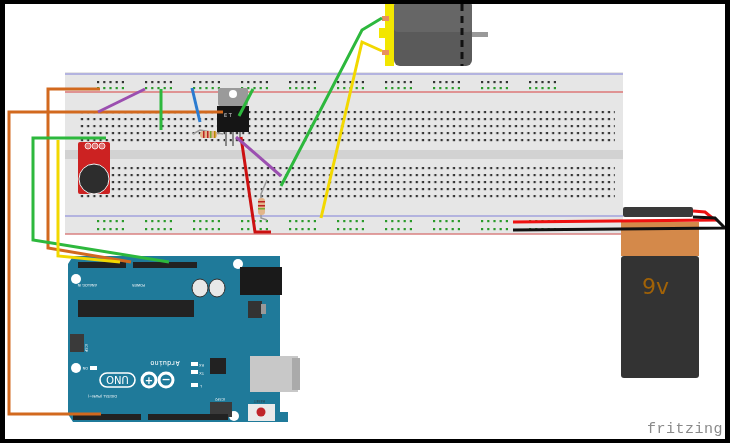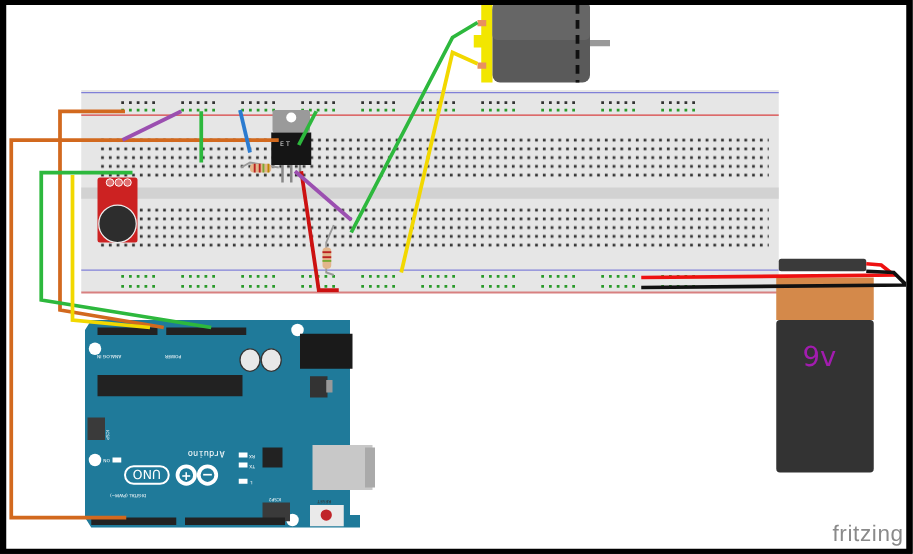--- a/index.html
+++ b/index.html
@@ -5,25 +5,25 @@
   html, body { margin:0; padding:0; background:#000; }
   #frame {
     position:relative; width:730px; height:443px; background:#000; overflow:hidden;
     font-family:"DejaVu Sans", sans-serif;
   }
   #canvas {
     position:absolute; left:5px; top:4px; width:720px; height:435px; background:#fff; overflow:hidden;
   }
   svg { position:absolute; left:0; top:0; }
   .logo {
-    position:absolute; right:2px; bottom:1px; font-family:Liberation Sans, sans-serif;
-    font-size:18px; color:#8a8a8a; letter-spacing:0.5px;
+    position:absolute; right:2px; bottom:1px; font-family:Liberation Mono, monospace;
+    font-size:15px; color:#8a8a8a; letter-spacing:0.5px;
   }
   .batt-label {
-    position:absolute; font-family:"DejaVu Sans", sans-serif; font-size:22px; color:#a21caf;
+    position:absolute; font-family:"DejaVu Sans", sans-serif; font-size:22px; color:#a16207;
   }
 </style>
 </head>
 <body>
 
 <div id="frame">
 <div id="canvas">
 <svg id="scene" width="720" height="435" viewBox="0 0 720 435">
   <defs>
     <pattern id="holes" x="0" y="0" width="6.2" height="7" patternUnits="userSpaceOnUse">

